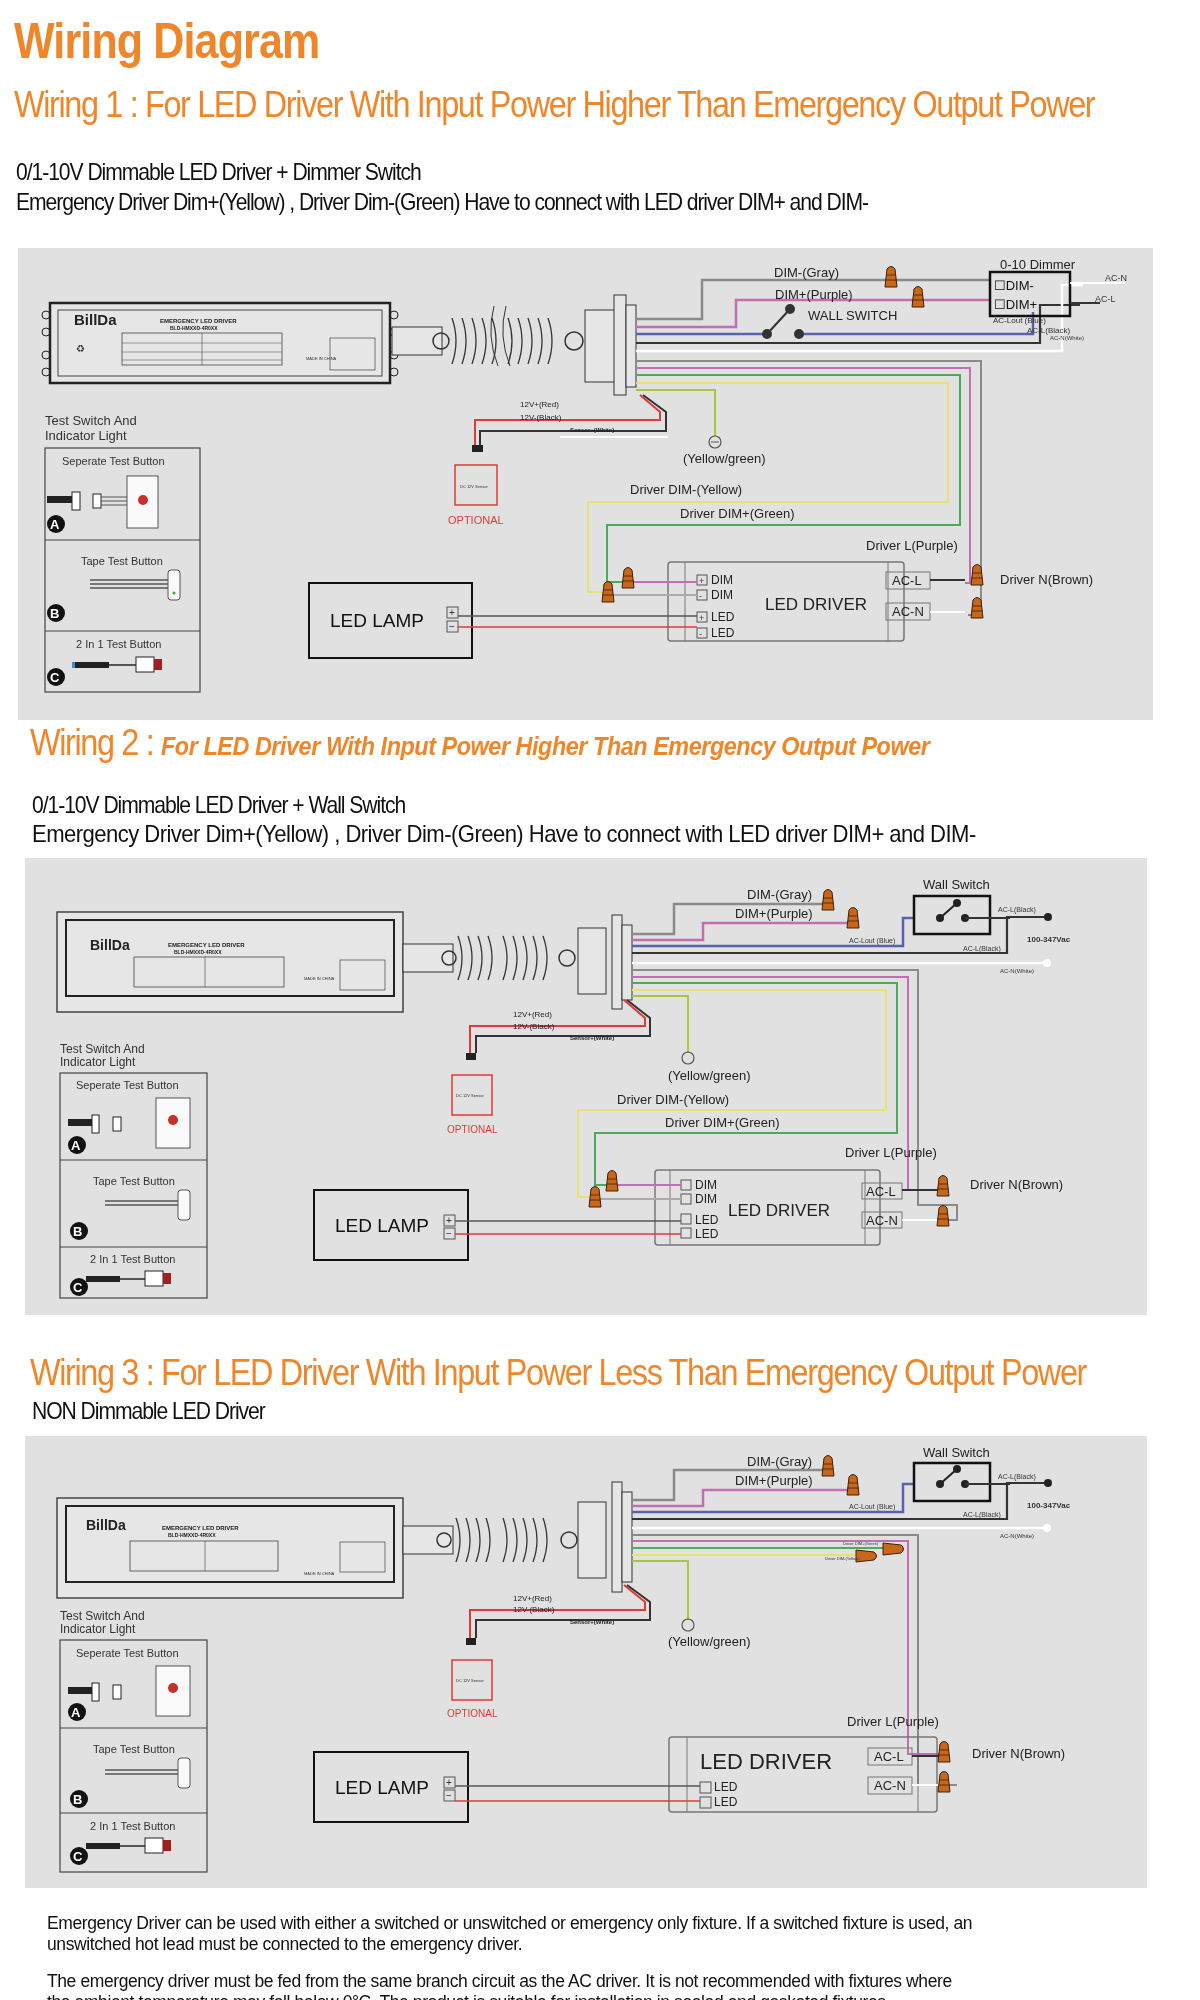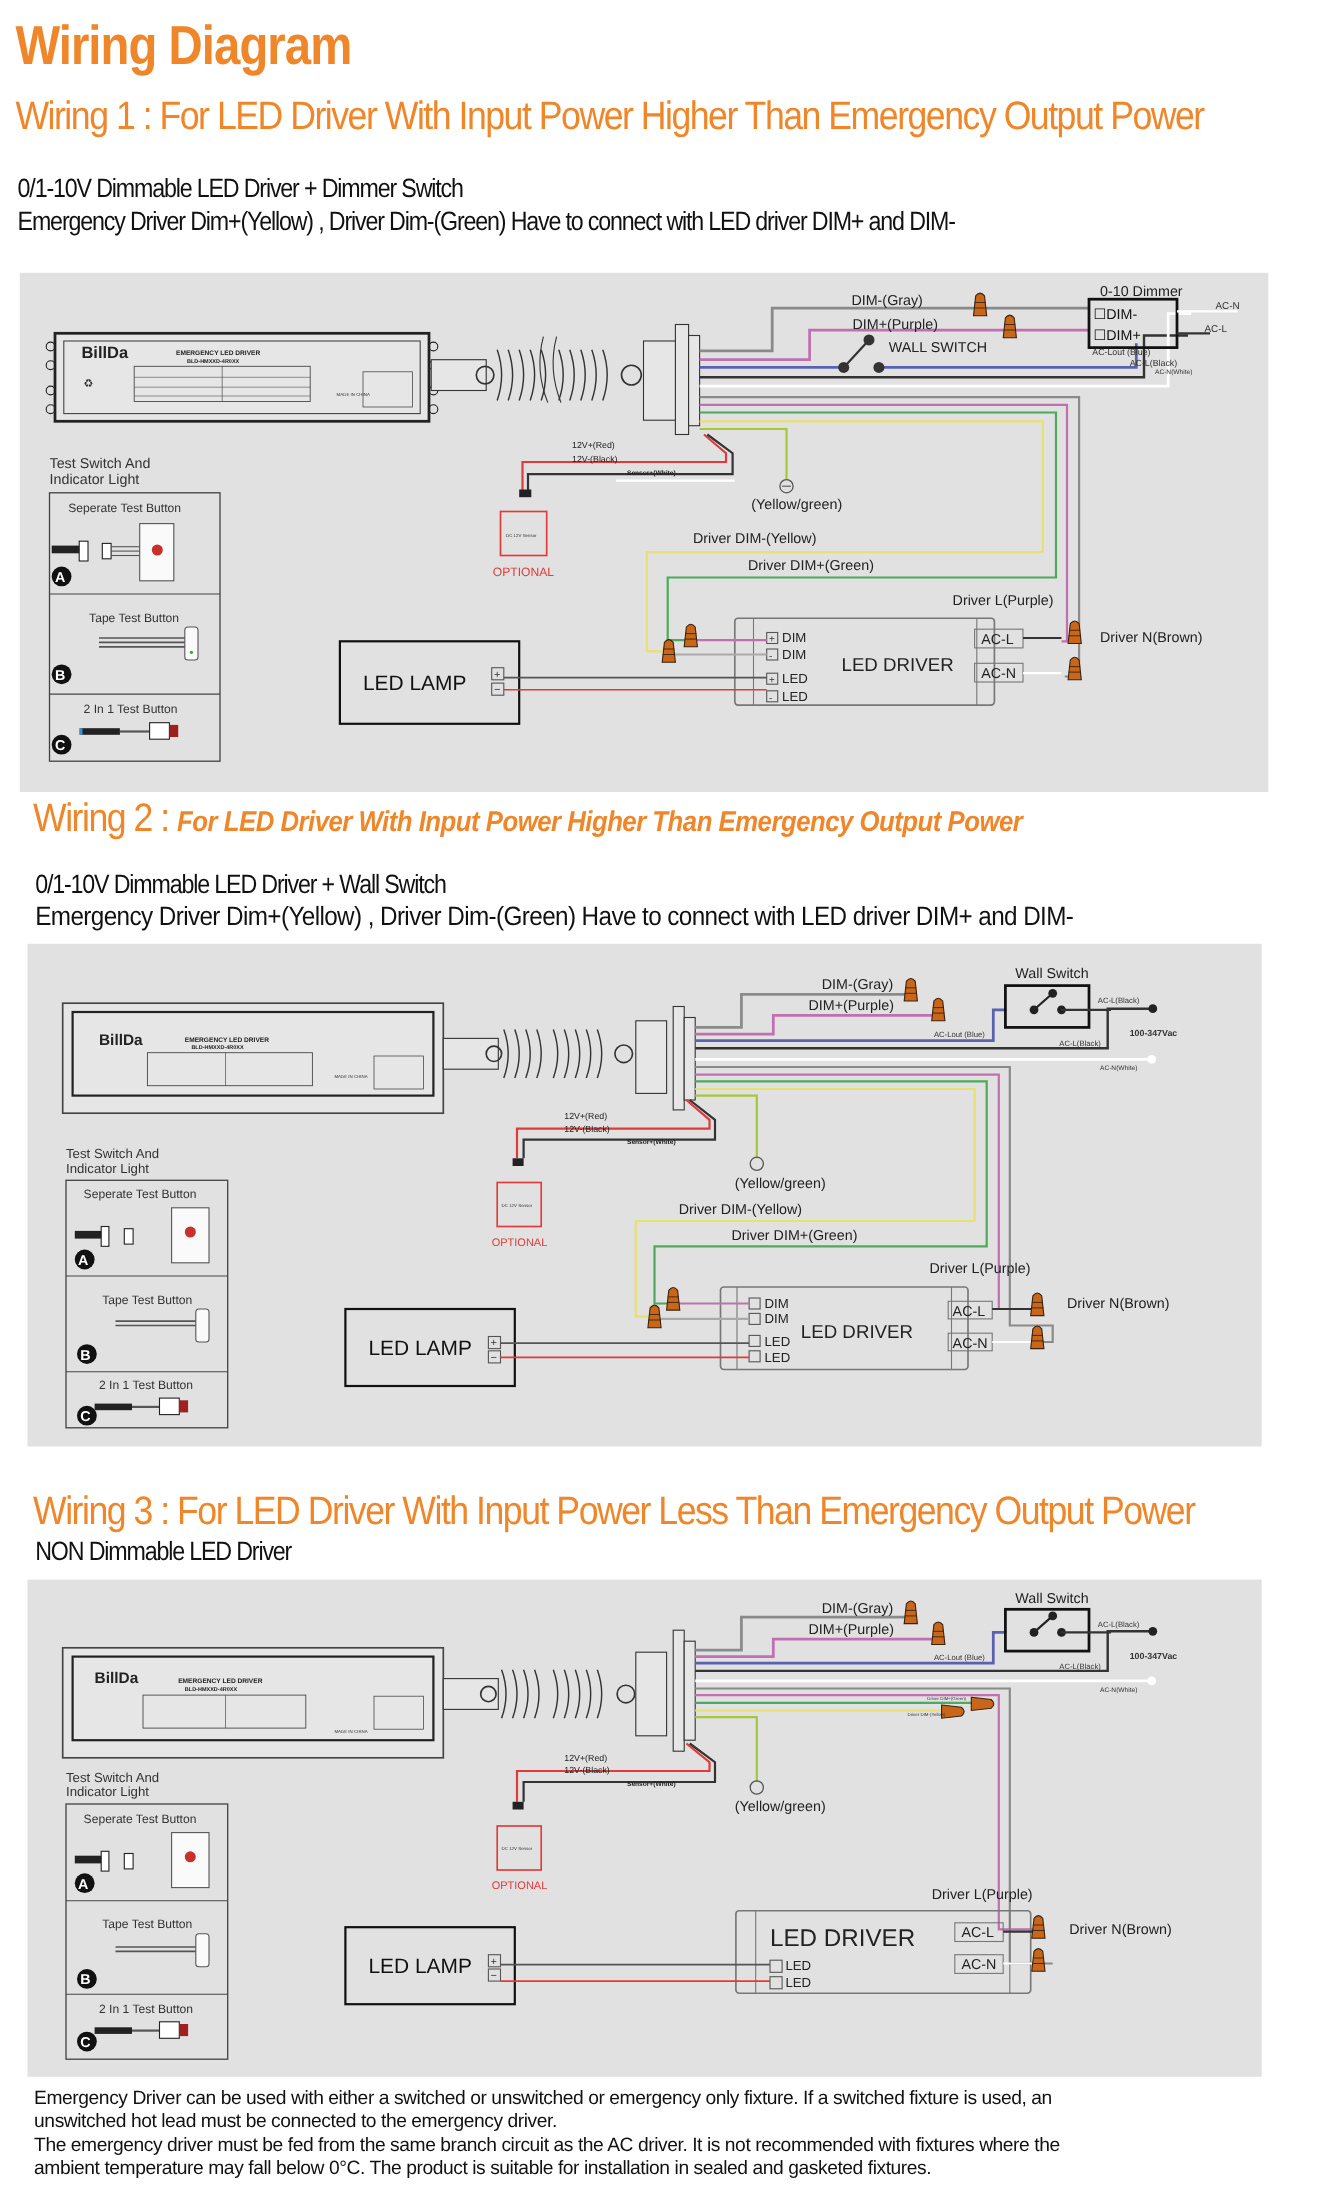--- a/index.html
+++ b/index.html
@@ -5,21 +5,21 @@
   html, body { margin:0; padding:0; background:#ffffff; }
   body { width:1200px; height:2000px; position:relative; overflow:hidden; font-family:"Liberation Sans", sans-serif; }
   .abs { position:absolute; }
   .main-title { left:14px; top:12px; font-size:50px; font-weight:bold; color:#f0862a; letter-spacing:-1px; transform:scaleX(0.86); transform-origin:left top; white-space:nowrap; }
   .wtitle { color:#f0862a; font-size:36px; white-space:nowrap; letter-spacing:-1.5px; transform:scaleX(0.9); transform-origin:left top; }
   .wtitle .ital { font-style:italic; font-weight:bold; font-size:26px; letter-spacing:-0.5px; }
   .sub { color:#111; font-size:24px; white-space:nowrap; letter-spacing:-1.2px; transform:scaleX(0.88); transform-origin:left top; }
   .sub2 { color:#111; font-size:24px; white-space:nowrap; letter-spacing:-0.6px; transform:scaleX(0.92); transform-origin:left top; }
   .panel { background:#e1e1e1; }
   .footer { left:31px; top:1897px; width:960px; font-size:17.5px; line-height:21px; color:#111; letter-spacing:-0.4px; }
-  .footer p { margin:0; }
+  .footer p { margin:16px; }
   svg text { font-family:"Liberation Sans", sans-serif; }
 </style>
 </head>
 <body>
 
 <div class="abs main-title">Wiring Diagram</div>
 
 <div class="abs wtitle" style="left:14px;top:84px;">Wiring 1 : For LED Driver With Input Power Higher Than Emergency Output Power</div>
 <div class="abs sub" style="left:16px;top:158px;">0/1-10V Dimmable LED Driver + Dimmer Switch</div>
 <div class="abs sub" style="left:16px;top:188px;">Emergency Driver Dim+(Yellow) , Driver Dim-(Green) Have to connect with LED driver  DIM+  and DIM-</div>

